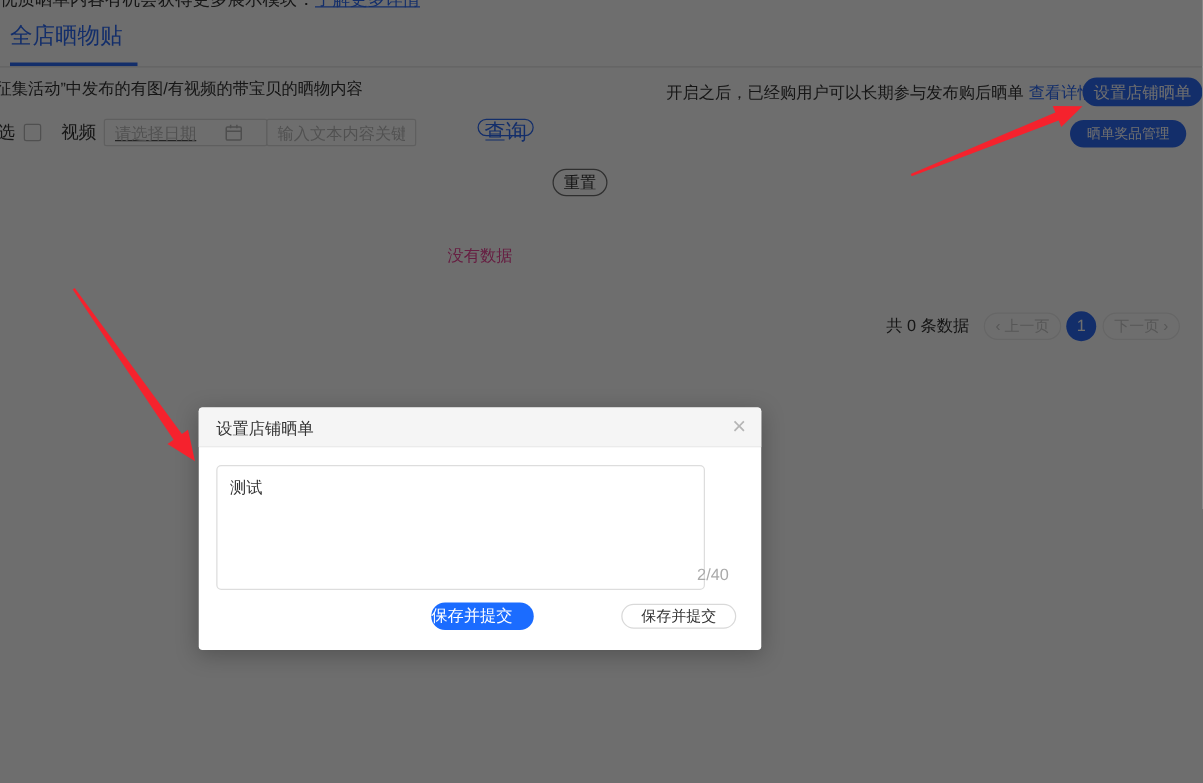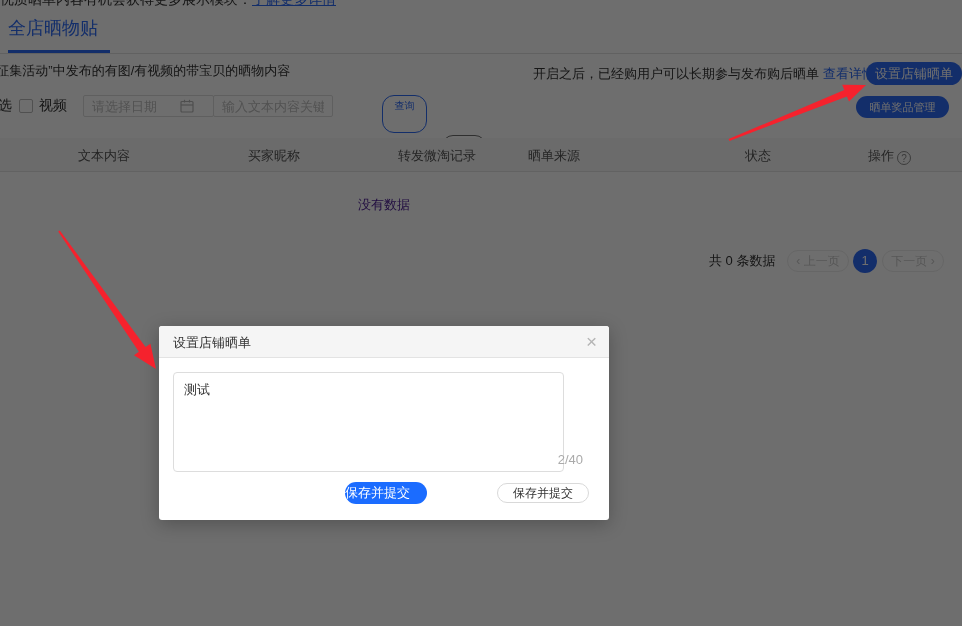--- a/index.html
+++ b/index.html
@@ -17,38 +17,38 @@
   .tab{left:8px;top:16px;width:102px;font-size:18px;color:var(--accent);cursor:pointer;}
   .tab-underline{left:8px;top:50px;width:102px;height:3px;background:var(--accent);}
   .tabbar-line{left:0;top:53px;width:962px;height:1px;background:#e2e2e2;}
   .desc{left:-8px;top:62px;font-size:13px;color:#333;}
   .hint-row{left:533px;top:65px;font-size:13px;color:#333;}
   .hint-row .link{color:var(--accent);cursor:pointer;margin-left:4px;}
   .setup-btn{left:866px;top:62px;width:96px;height:23px;border-radius:12px;background:var(--accent);
     color:#fff;font-size:13px;line-height:23px;text-align:center;cursor:pointer;}
   .filter-label{left:-16px;top:97px;font-size:14px;color:#333;}
   .checkbox{left:19px;top:99px;width:14px;height:14px;border:1px solid #b9b9b9;border-radius:2px;background:#fff;cursor:pointer;}
-  .video-label{left:39px;top:97px;font-size:14px;color:#333;}
+  .video-label{left:49px;top:97px;font-size:14px;color:#333;}
   .tinput{position:absolute;height:22px;border:1px solid #dcdcdc;border-radius:2px;background:#fff;
     font-size:13px;color:#555;padding:0 8px;outline:none;}
   .tinput::placeholder{color:#bdbdbd;}
-  .date-input{left:83px;top:95px;width:131px;padding-right:24px;}
+  .date-input{left:83px;top:95px;width:131px;padding-right:24px;text-decoration:underline;}
   .cal-icon{left:180px;top:99px;width:14px;height:14px;}
   .kw-input{left:213px;top:95px;width:120px;}
   .pill-btn{position:absolute;border-radius:12px;text-align:center;cursor:pointer;background:#fff;}
-  .query-btn{left:382px;top:95px;width:45px;height:38px;border:1px solid var(--accent);color:var(--accent);font-size:10px;line-height:20px;}
+  .query-btn{left:382px;top:95px;width:45px;height:14px;border:1px solid var(--accent);color:var(--accent);font-size:17px;line-height:20px;}
   .reset-btn{left:442px;top:95px;width:44px;height:22px;border:1px solid #6e6e6e;color:#333;font-size:13px;line-height:20px;margin-top:40px;}
   .prize-btn{left:856px;top:96px;width:93px;height:22px;border-radius:12px;background:var(--accent);
     color:#fff;font-size:11px;line-height:22px;text-align:center;cursor:pointer;}
   .thead{left:0;top:138px;width:962px;height:34px;background:#f8f8f8;border-bottom:1px solid #e4e4e4;}
   .th{position:absolute;top:9px;font-size:13px;color:#555;white-space:nowrap;}
   .th-0{left:78px}.th-1{left:248px}.th-2{left:398px}.th-3{left:528px}.th-4{left:745px}.th-5{left:868px}
   .q-icon{display:inline-block;width:14px;height:14px;border:1px solid #8a8a8a;border-radius:50%;
     font-size:10px;line-height:13px;text-align:center;color:#8a8a8a;margin-left:3px;vertical-align:-2px;}
-  .empty{left:358px;top:196px;font-size:13px;color:#4c1d95;}
+  .empty{left:358px;top:196px;font-size:13px;color:#ec4899;}
   .total{left:709px;top:252px;font-size:13px;color:#333;}
   .pg{position:absolute;top:250px;height:22px;border:1px solid #ececec;border-radius:11px;background:#fff;
     color:#c9c9c9;font-size:12px;line-height:20px;text-align:center;cursor:default;}
   .pg-prev{left:787px;width:62px;}
   .pg-next{left:882px;width:62px;}
   .pg-cur{left:853px;top:249px;width:24px;height:24px;border-radius:50%;background:var(--accent);
     color:#fff;font-size:13px;line-height:24px;text-align:center;cursor:pointer;}
   .overlay{position:absolute;inset:0;background:rgba(0,0,0,0.57);z-index:10;}
   .modal{position:absolute;left:159px;top:326px;width:450px;height:194px;background:#fff;border-radius:3px;
     box-shadow:0 4px 18px rgba(0,0,0,.25);z-index:20;}
@@ -96,30 +96,20 @@
       <rect x="1" y="2.5" width="12" height="10.5" rx="1" fill="none" stroke="#b5b5b5" stroke-width="1.2"></rect>
       <line x1="1" y1="6" x2="13" y2="6" stroke="#b5b5b5" stroke-width="1.2"></line>
       <line x1="4.5" y1="0.8" x2="4.5" y2="3.5" stroke="#b5b5b5" stroke-width="1.2"></line>
       <line x1="9.5" y1="0.8" x2="9.5" y2="3.5" stroke="#b5b5b5" stroke-width="1.2"></line>
     </svg>
     <input class="tinput kw-input" placeholder="输入文本内容关键字" style="">
     <div class="pill-btn query-btn">查询</div>
     <div class="pill-btn reset-btn">重置</div>
     <div class="abs prize-btn">晒单奖品管理</div>
 
-    <div class="abs thead">
-      <div class="th th-0">文本内容</div>
-      <div class="th th-1">买家昵称</div>
-      <div class="th th-2">转发微淘记录</div>
-      <div class="th th-3">晒单来源</div>
-      <div class="th th-4">状态</div>
-      <div class="th th-5">
-        <span>操作</span><span class="q-icon">?</span>
-      </div>
-    </div>
 
     <div class="abs empty">没有数据</div>
 
     <div class="abs total">共 0 条数据</div>
     <div class="pg pg-prev">
       <span>‹</span>
       <span>上一页</span>
     </div>
     <div class="abs pg-cur">1</div>
     <div class="pg pg-next">

